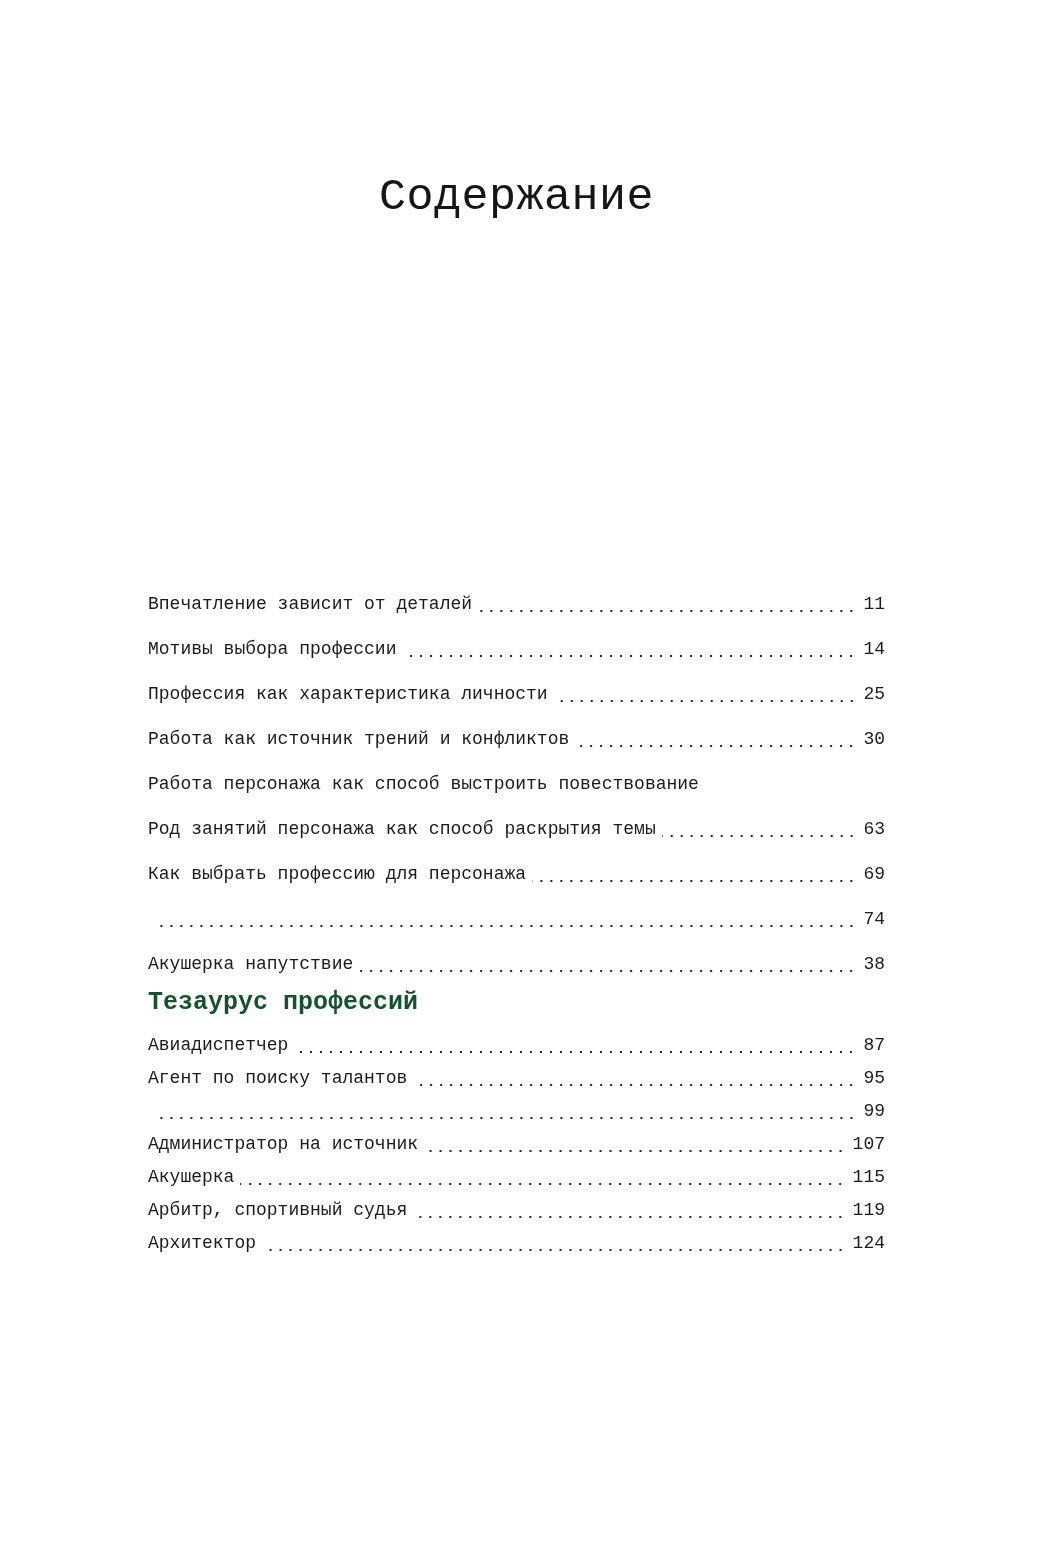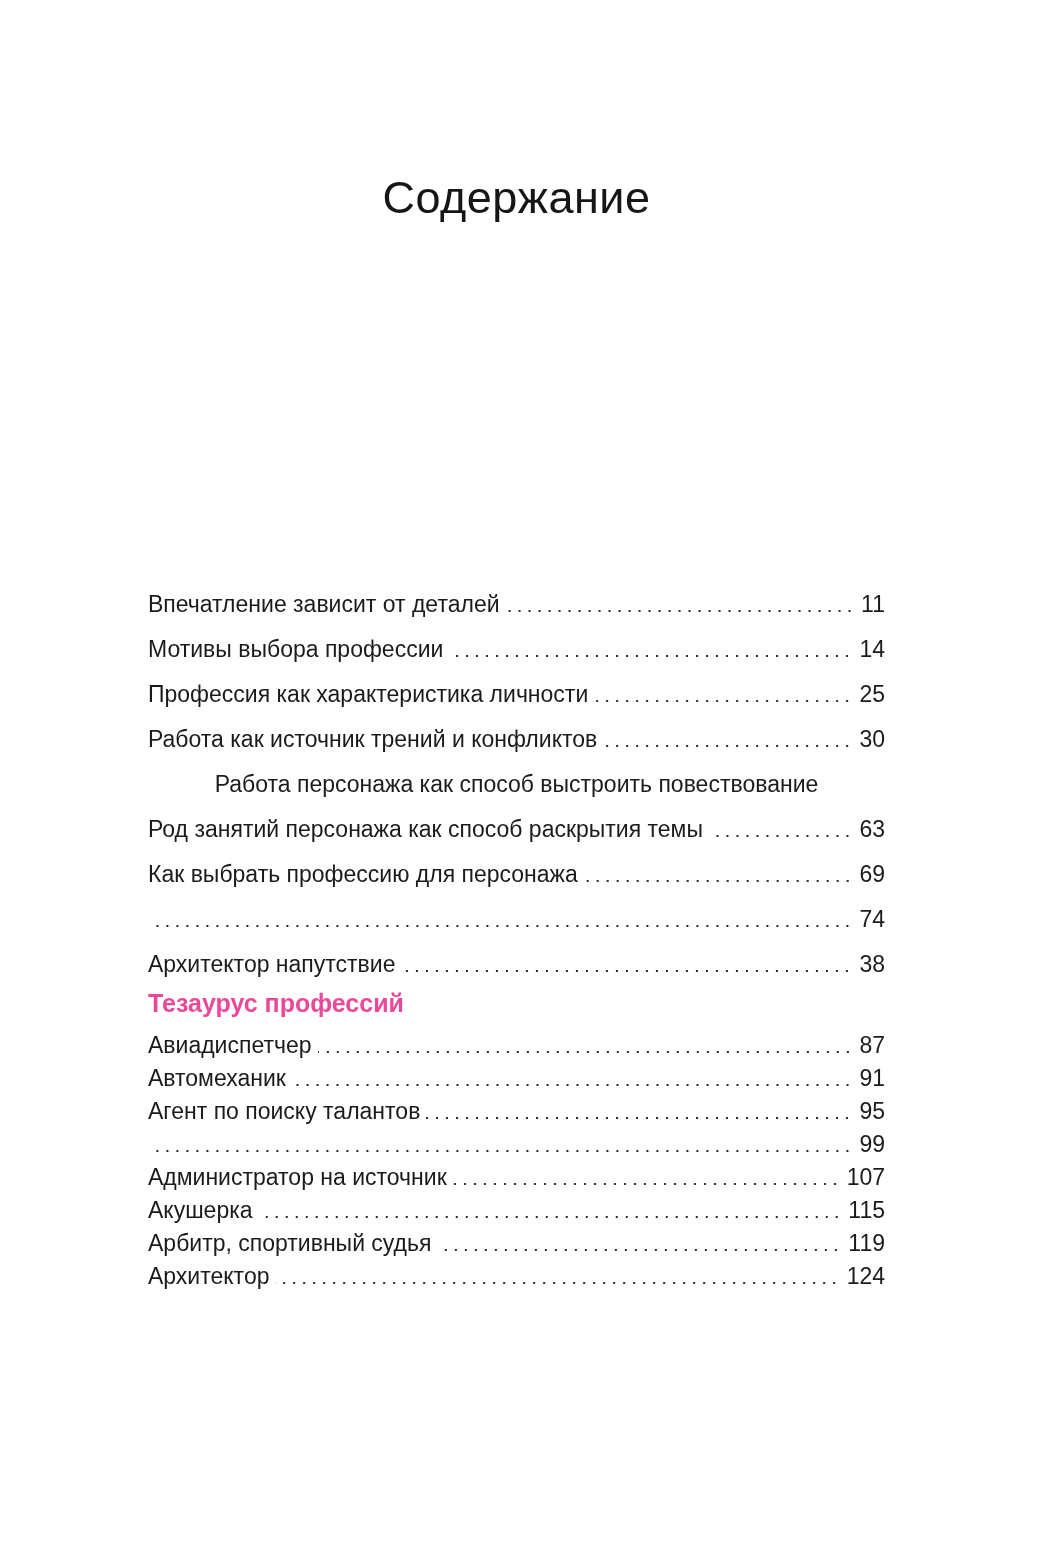--- a/index.html
+++ b/index.html
@@ -7,21 +7,21 @@
     padding: 0;
     background: #ffffff;
   }
   .page {
     position: relative;
     width: 1055px;
     height: 1546px;
     background: #ffffff;
     box-sizing: border-box;
     padding: 172px 170px 0 148px;
-    font-family: Liberation Sans, sans-serif;
+    font-family: Liberation Mono, monospace;
     color: #1b1b1b;
     overflow: hidden;
   }
   .title {
     margin: 0;
     font-size: 45px;
     line-height: 52px;
     font-weight: 500;
     text-align: center;
     letter-spacing: 0.5px;
@@ -29,22 +29,21 @@
   }
   .toc {
     margin: 0;
   }
   .toc--main {
     margin-top: 358px;
   }
   .toc-row {
     display: flex;
     align-items: baseline;
-    font-size: 23px;
-    justify-content: center;
+    font-size: 18px;
   }
   .toc--main .toc-row {
     line-height: 45px;
   }
   .toc--thesaurus .toc-row {
     line-height: 33px;
   }
   .toc-label {
     white-space: nowrap;
   }
@@ -63,21 +62,21 @@
     background-position: right 0 bottom 8px;
   }
   .toc-page {
     white-space: nowrap;
   }
   .section-heading {
     margin: 0 0 10px 0;
     font-size: 25px;
     line-height: 32px;
     font-weight: bold;
-    color: #ec4899;
+    color: #14532d;
   }
 </style>
 </head>
 <body>
 
 <div class="page">
 
   <h1 class="title">Содержание</h1>
 
   <div class="toc toc--main">
@@ -113,38 +112,33 @@
     <div class="toc-row">
       <span class="toc-label">Как выбрать профессию для персонажа</span>
       <span class="leader"></span>
       <span class="toc-page">69</span>
     </div>
     <div class="toc-row">
       <span class="leader"></span>
       <span class="toc-page">74</span>
     </div>
     <div class="toc-row">
-      <span class="toc-label">Архитектор напутствие</span>
+      <span class="toc-label">Акушерка напутствие</span>
       <span class="leader"></span>
       <span class="toc-page">38</span>
     </div>
   </div>
 
   <h2 class="section-heading">Тезаурус профессий</h2>
 
   <div class="toc toc--thesaurus">
     <div class="toc-row">
       <span class="toc-label">Авиадиспетчер</span>
       <span class="leader"></span>
       <span class="toc-page">87</span>
-    </div>
-    <div class="toc-row">
-      <span class="toc-label">Автомеханик</span>
-      <span class="leader"></span>
-      <span class="toc-page">91</span>
     </div>
     <div class="toc-row">
       <span class="toc-label">Агент по поиску талантов</span>
       <span class="leader"></span>
       <span class="toc-page">95</span>
     </div>
     <div class="toc-row">
       <span class="leader"></span>
       <span class="toc-page">99</span>
     </div>

